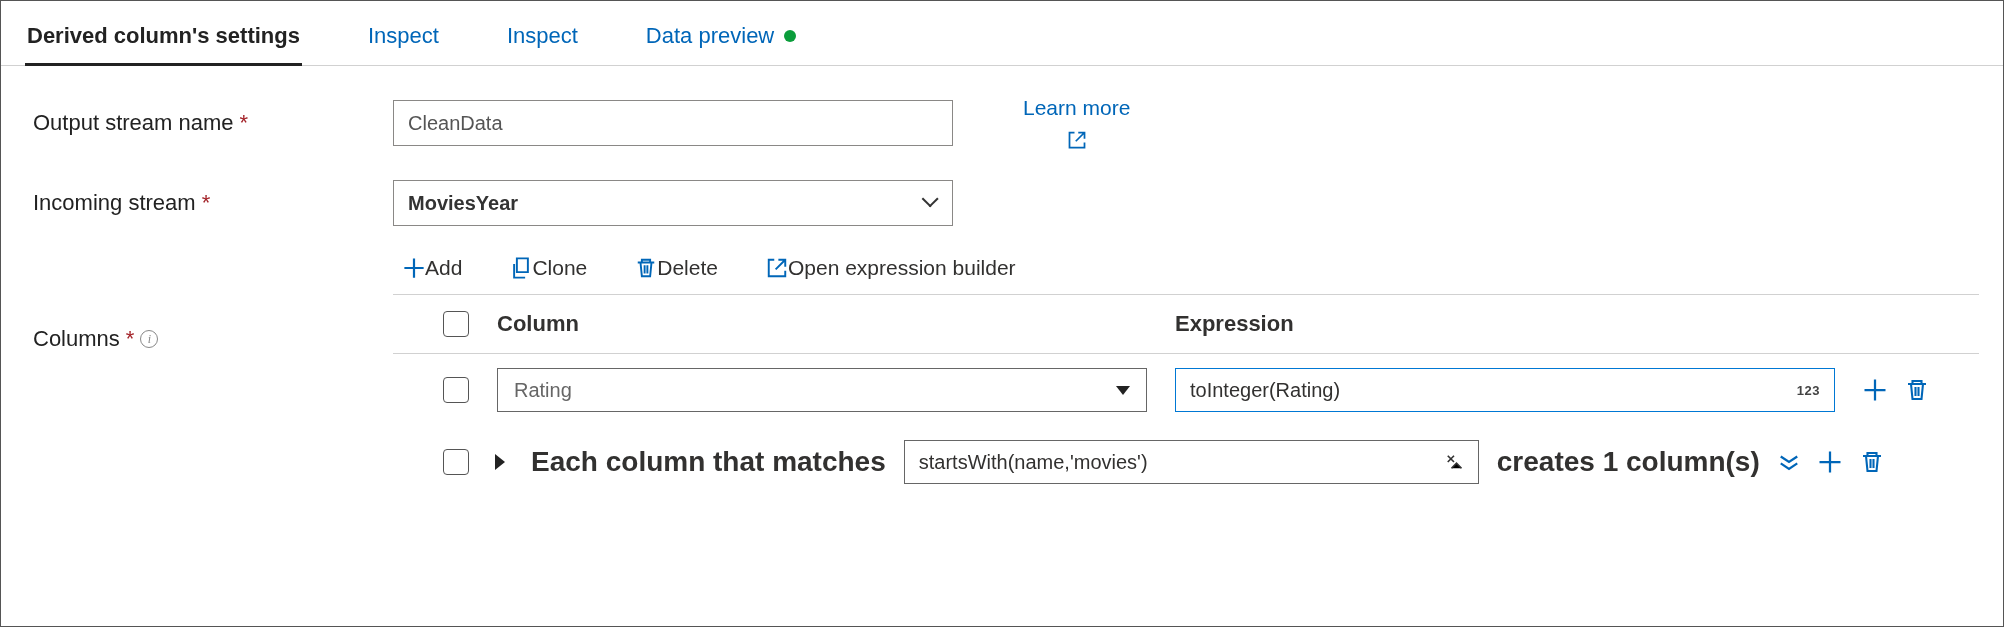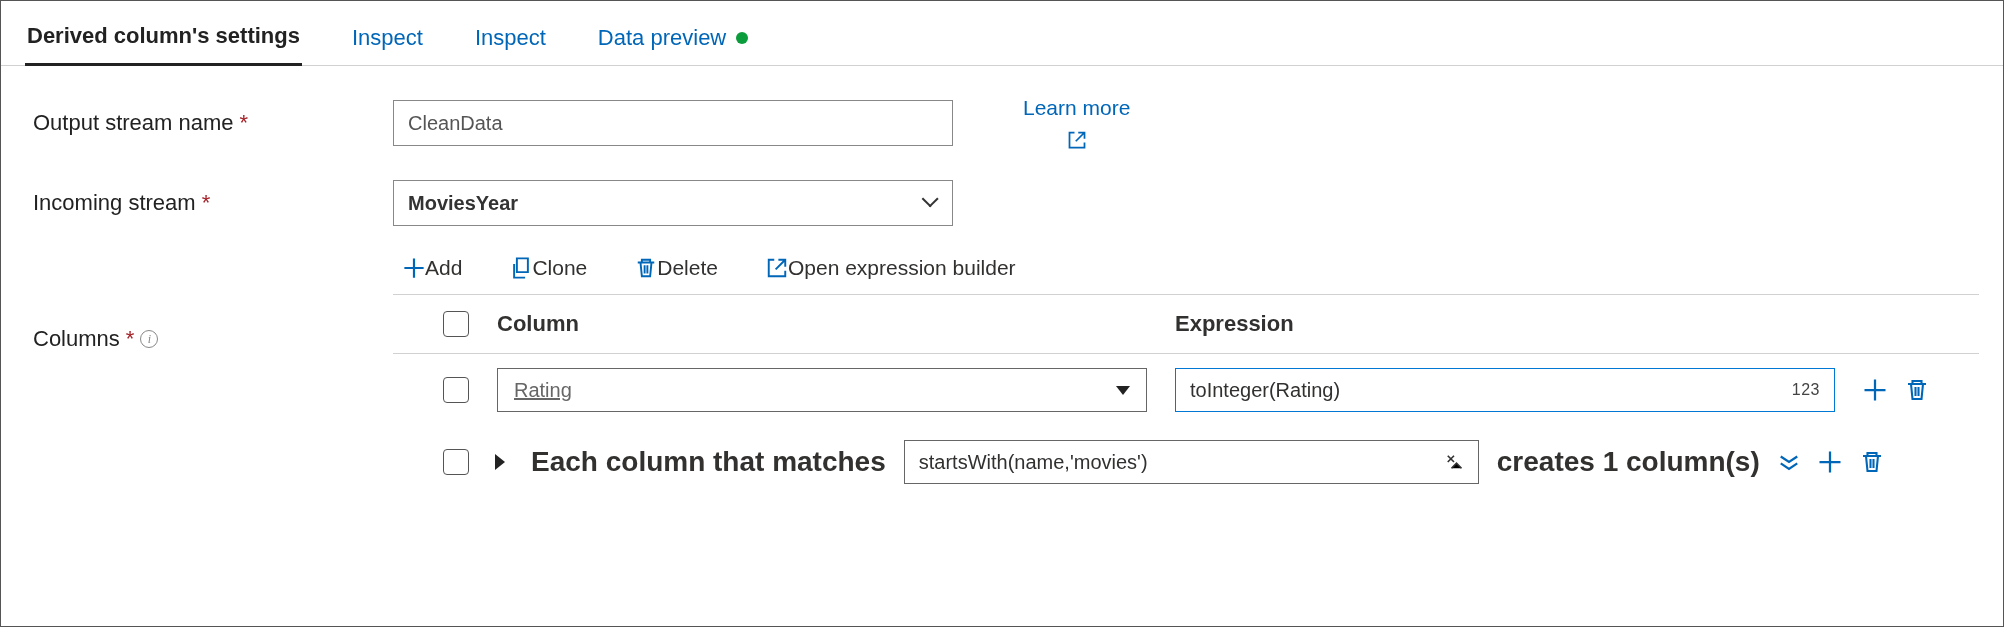--- a/index.html
+++ b/index.html
@@ -9,22 +9,22 @@
     font-size: 18px;
     color: #323130;
     background: #fff;
     border: 1.5px solid #555;
     width: 2004px;
     height: 627px;
     overflow: hidden;
   }
   .tabs {
     display: flex;
-    align-items: flex-end;
-    gap: 48px;
+    align-items: flex-start;
+    gap: 64px;
     padding: 12px 24px 0 24px;
     border-bottom: 1px solid #d1d1d1;
   }
   .tab {
     padding: 10px 2px 14px 2px;
     font-size: 22px;
     color: #0066b8;
     cursor: pointer;
     display:flex;
     align-items:center;
@@ -89,32 +89,32 @@
     width:26px; height:26px; border:1.5px solid #555; border-radius:4px;
     background:#fff; cursor:pointer;
   }
   .data-row {
     display:flex; align-items:center; gap:28px;
     padding: 14px 0 14px 50px;
   }
   .col-select {
     width:650px; height:44px; border:1px solid #666;
     display:flex; align-items:center; justify-content:space-between;
-    padding:6px 16px; color:#666; font-size:20px; cursor:pointer;text-decoration:underline;
+    padding:6px 16px; color:#666; font-size:20px; cursor:pointer;
   }
   .caret-down {
     width:0; height:0; border-left:7px solid transparent;
     border-right:7px solid transparent; border-top:9px solid #222;
   }
   .expr-input {
     width:660px; height:44px; border:1px solid #0078d4;
     display:flex; align-items:center; justify-content:space-between;
     padding:6px 14px; font-size:20px; background:#fff;
   }
-  .type-badge { font-size:16px; font-weight:400; color:#444; letter-spacing:0.5px;}
+  .type-badge { font-size:13px; font-weight:700; color:#444; letter-spacing:0.5px;}
   .row-actions { display:flex; align-items:center; gap:18px; color:#0066b8; }
   .row-actions .act { cursor:pointer; display:inline-flex; }
   .pattern-row {
     display:flex; align-items:center; gap:18px;
     padding: 14px 0 14px 50px;
   }
   .expand-triangle {
     width:0; height:0;
     border-top:8px solid transparent; border-bottom:8px solid transparent;
     border-left:10px solid #222; cursor:pointer; margin: 0 8px;

